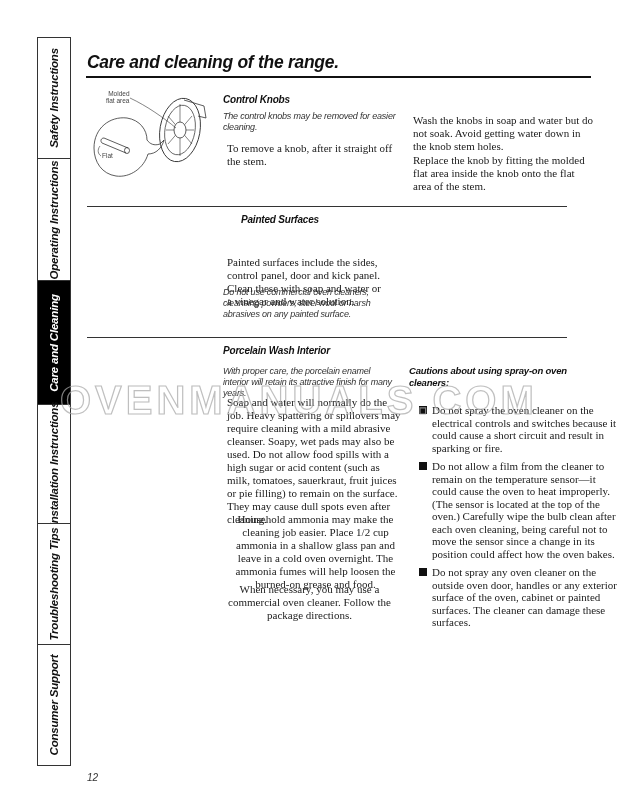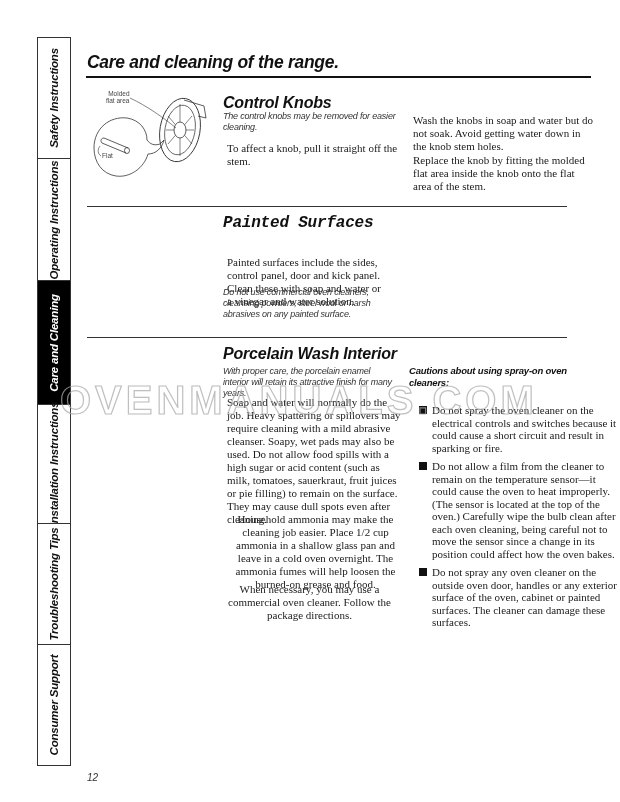--- a/index.html
+++ b/index.html
@@ -34,21 +34,21 @@
     transform: scaleX(0.92); transform-origin: left;
   }
   .title-rule { position: absolute; left: 86px; top: 76px; width: 505px; height: 2px; background: #111; }
 
   .divider { position: absolute; left: 87px; width: 480px; height: 1px; background: #333; }
 
   .section-head {
     position: absolute; margin: 0;
     font-family: "Liberation Sans", sans-serif;
     font-weight: bold; font-style: italic;
-    font-size: 16px; color: #111; letter-spacing: -0.2px;
+    font-size: 10px; color: #111; letter-spacing: -0.2px;
   }
   .note {
     position: absolute; margin: 0;
     font-family: "Liberation Sans", sans-serif;
     font-style: italic; font-size: 9px; line-height: 11px;
     color: #333; letter-spacing: -0.2px;
   }
   .body {
     position: absolute; margin: 4px;
     font-family: "Liberation Serif", serif;
@@ -135,29 +135,29 @@
     <path d="M38,10 C55,18 72,30 84,40" fill="none" stroke="#333" stroke-width="0.6"></path>
   </svg>
   <span class="illus-label" style="left:14px;top:2px;text-align:right;white-space:pre;">Molded
 flat area</span>
   <span class="illus-label" style="left:10px;top:64px;">Flat</span>
 </div>
 
 <section>
   <h2 class="section-head" style="left:223px;top:94px;">Control Knobs</h2>
   <p class="note" style="left:223px;top:111px;width:178px;">The control knobs may be removed for easier cleaning.</p>
-  <p class="body" style="left:223px;top:138px;width:175px;">To affect a knob, pull it straight off the stem.</p>
+  <p class="body" style="left:223px;top:138px;width:175px;">To remove a knob, after it straight off the stem.</p>
   <p class="body" style="left:409px;top:110px;width:180px;">Wash the knobs in soap and water but do not soak. Avoid getting water down in the knob stem holes.</p>
   <p class="body" style="left:409px;top:150px;width:180px;">Replace the knob by fitting the molded flat area inside the knob onto the flat area of the stem.</p>
 </section>
 
 <div class="divider" style="top:206px;"></div>
 
 <section>
-  <h2 class="section-head" style="left:223px;top:214px;font-family:Liberation Mono, monospace;">Painted Surfaces</h2>
+  <h2 class="section-head" style="left:241px;top:214px;">Painted Surfaces</h2>
   <p class="body" style="left:223px;top:252px;width:160px;">Painted surfaces include the sides, control panel, door and kick panel. Clean these with soap and water or a vinegar and water solution.</p>
   <p class="note" style="left:223px;top:287px;width:175px;">Do not use commercial oven cleaners, cleansing powders, steel wool or harsh abrasives on any painted surface.</p>
 </section>
 
 <div class="divider" style="top:337px;"></div>
 
 <section>
   <h2 class="section-head" style="left:223px;top:345px;">Porcelain Wash Interior</h2>
   <p class="note" style="left:223px;top:366px;width:175px;">With proper care, the porcelain enamel interior will retain its attractive finish for many years.</p>
   <p class="body" style="left:223px;top:392px;width:177px;">Soap and water will normally do the job. Heavy spattering or spillovers may require cleaning with a mild abrasive cleanser. Soapy, wet pads may also be used. Do not allow food spills with a high sugar or acid content (such as milk, tomatoes, sauerkraut, fruit juices or pie filling) to remain on the surface. They may cause dull spots even after cleaning.</p>

